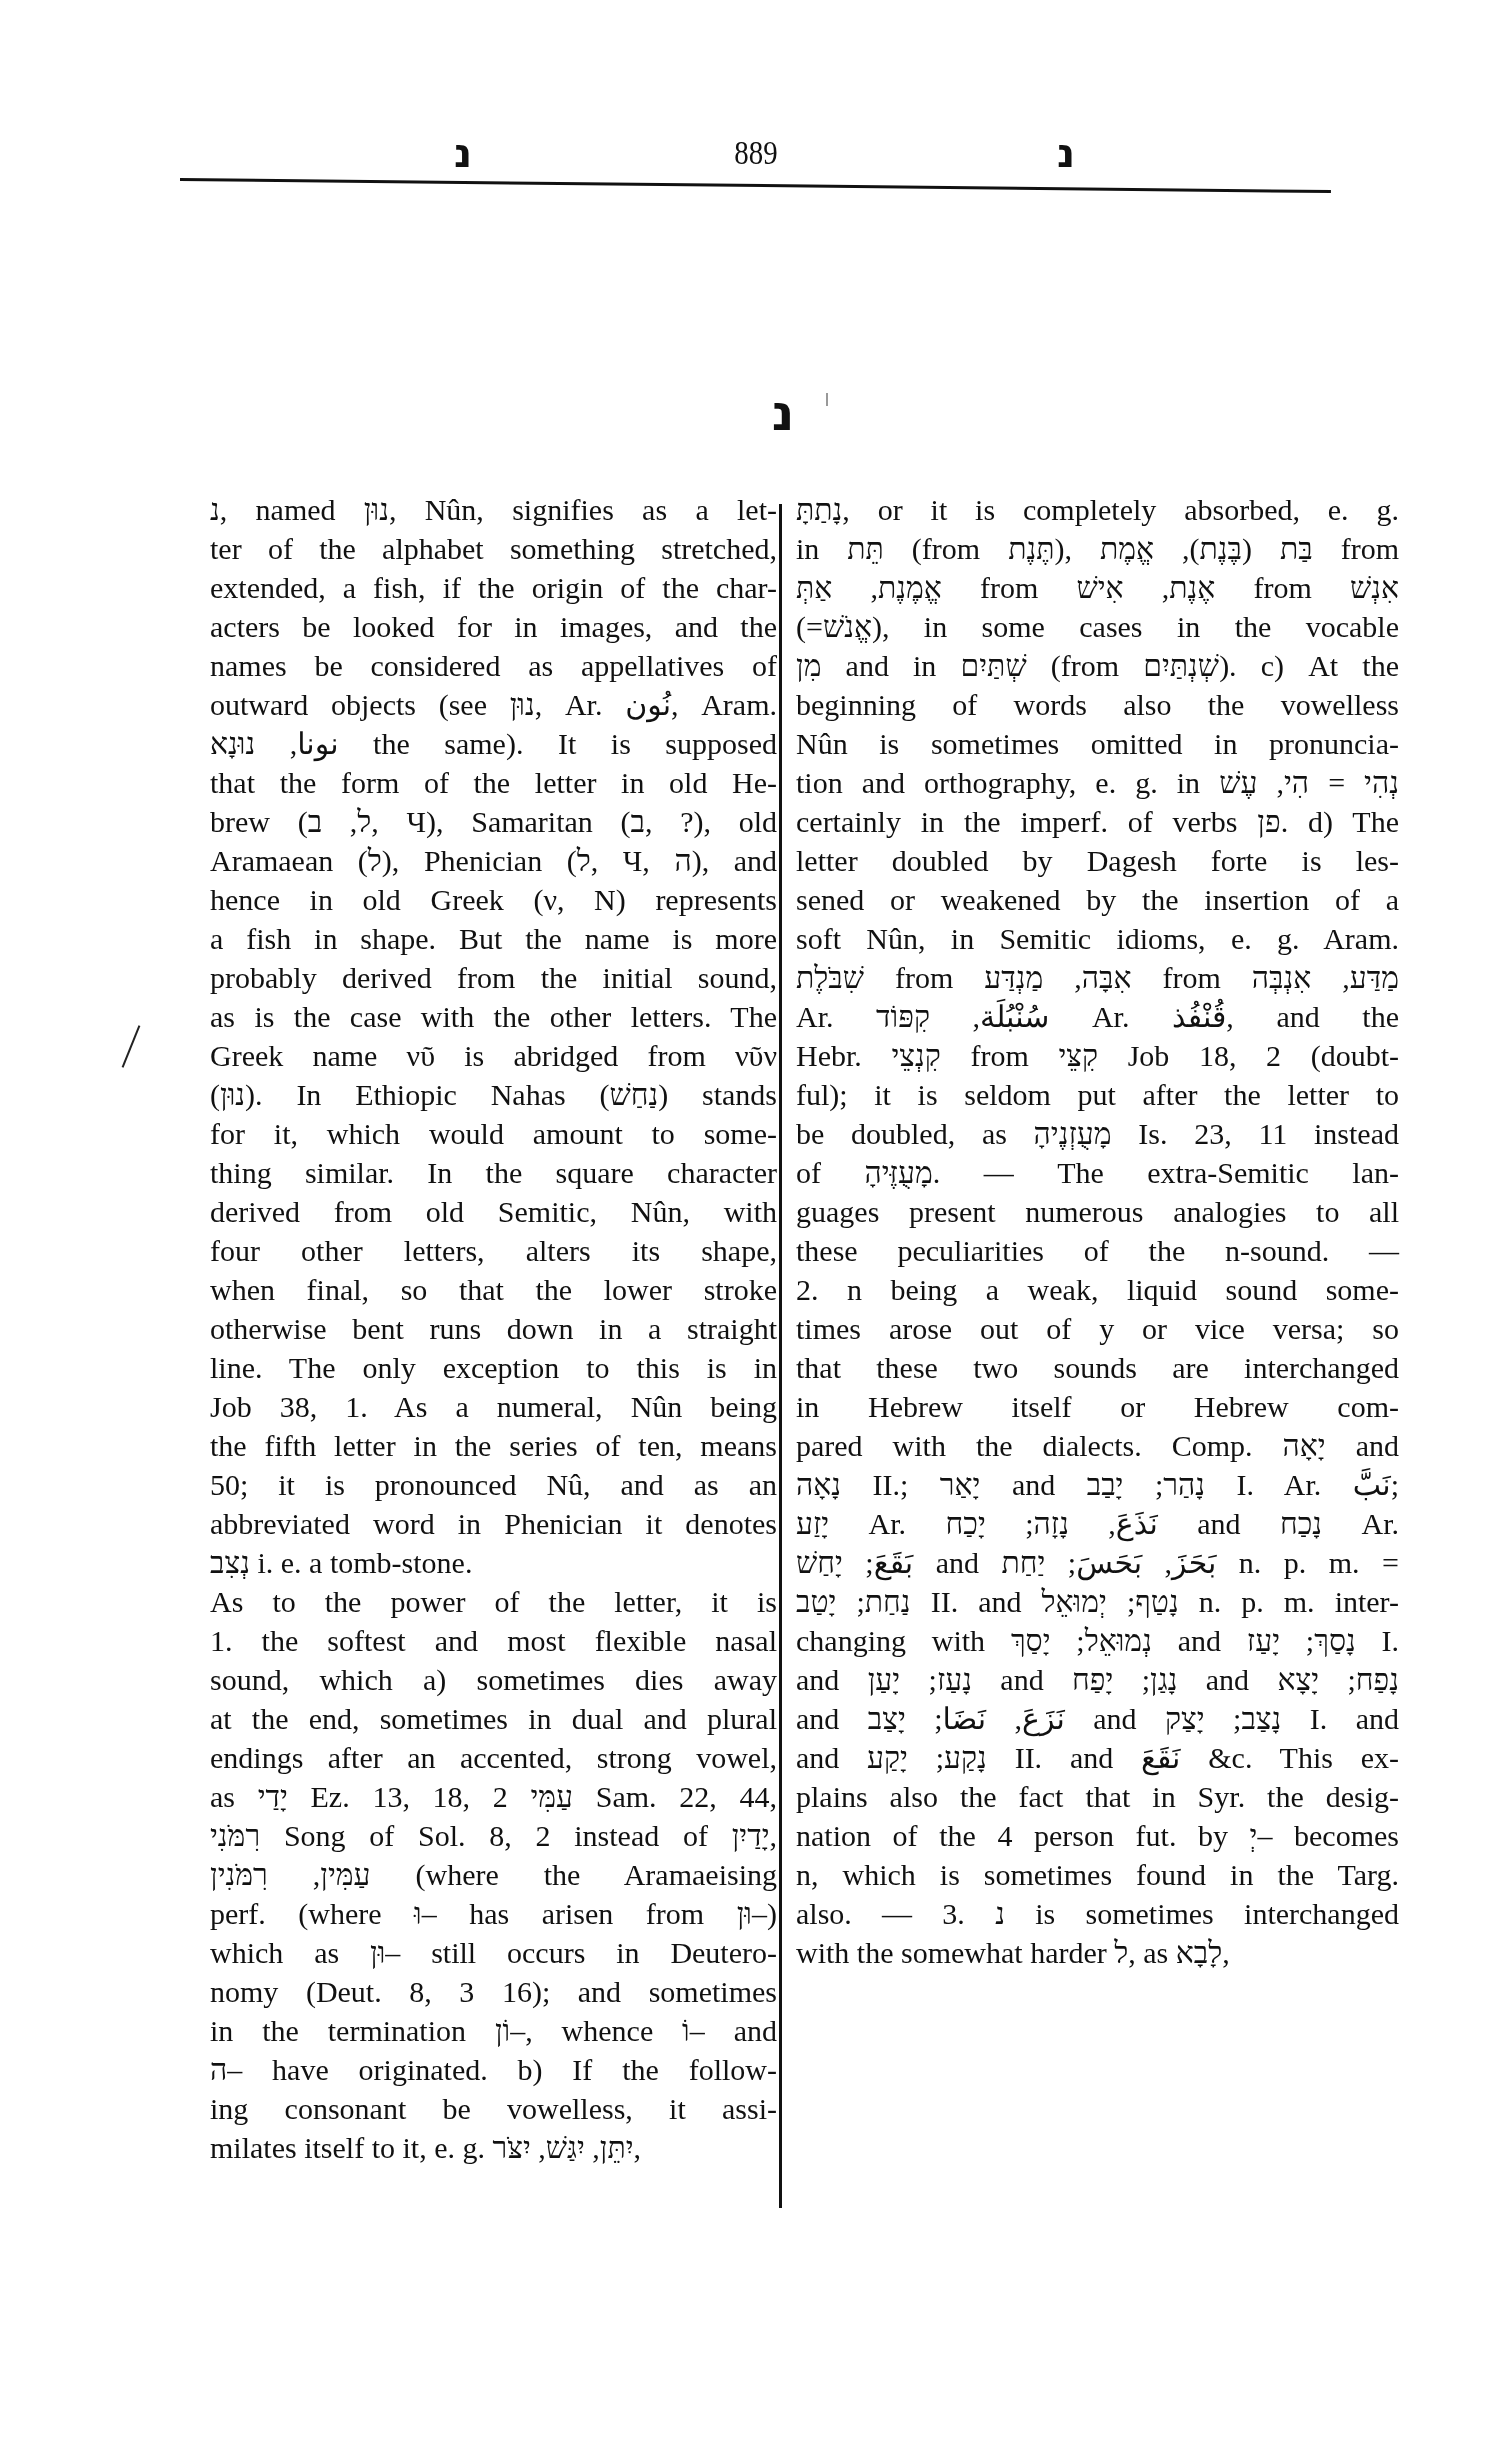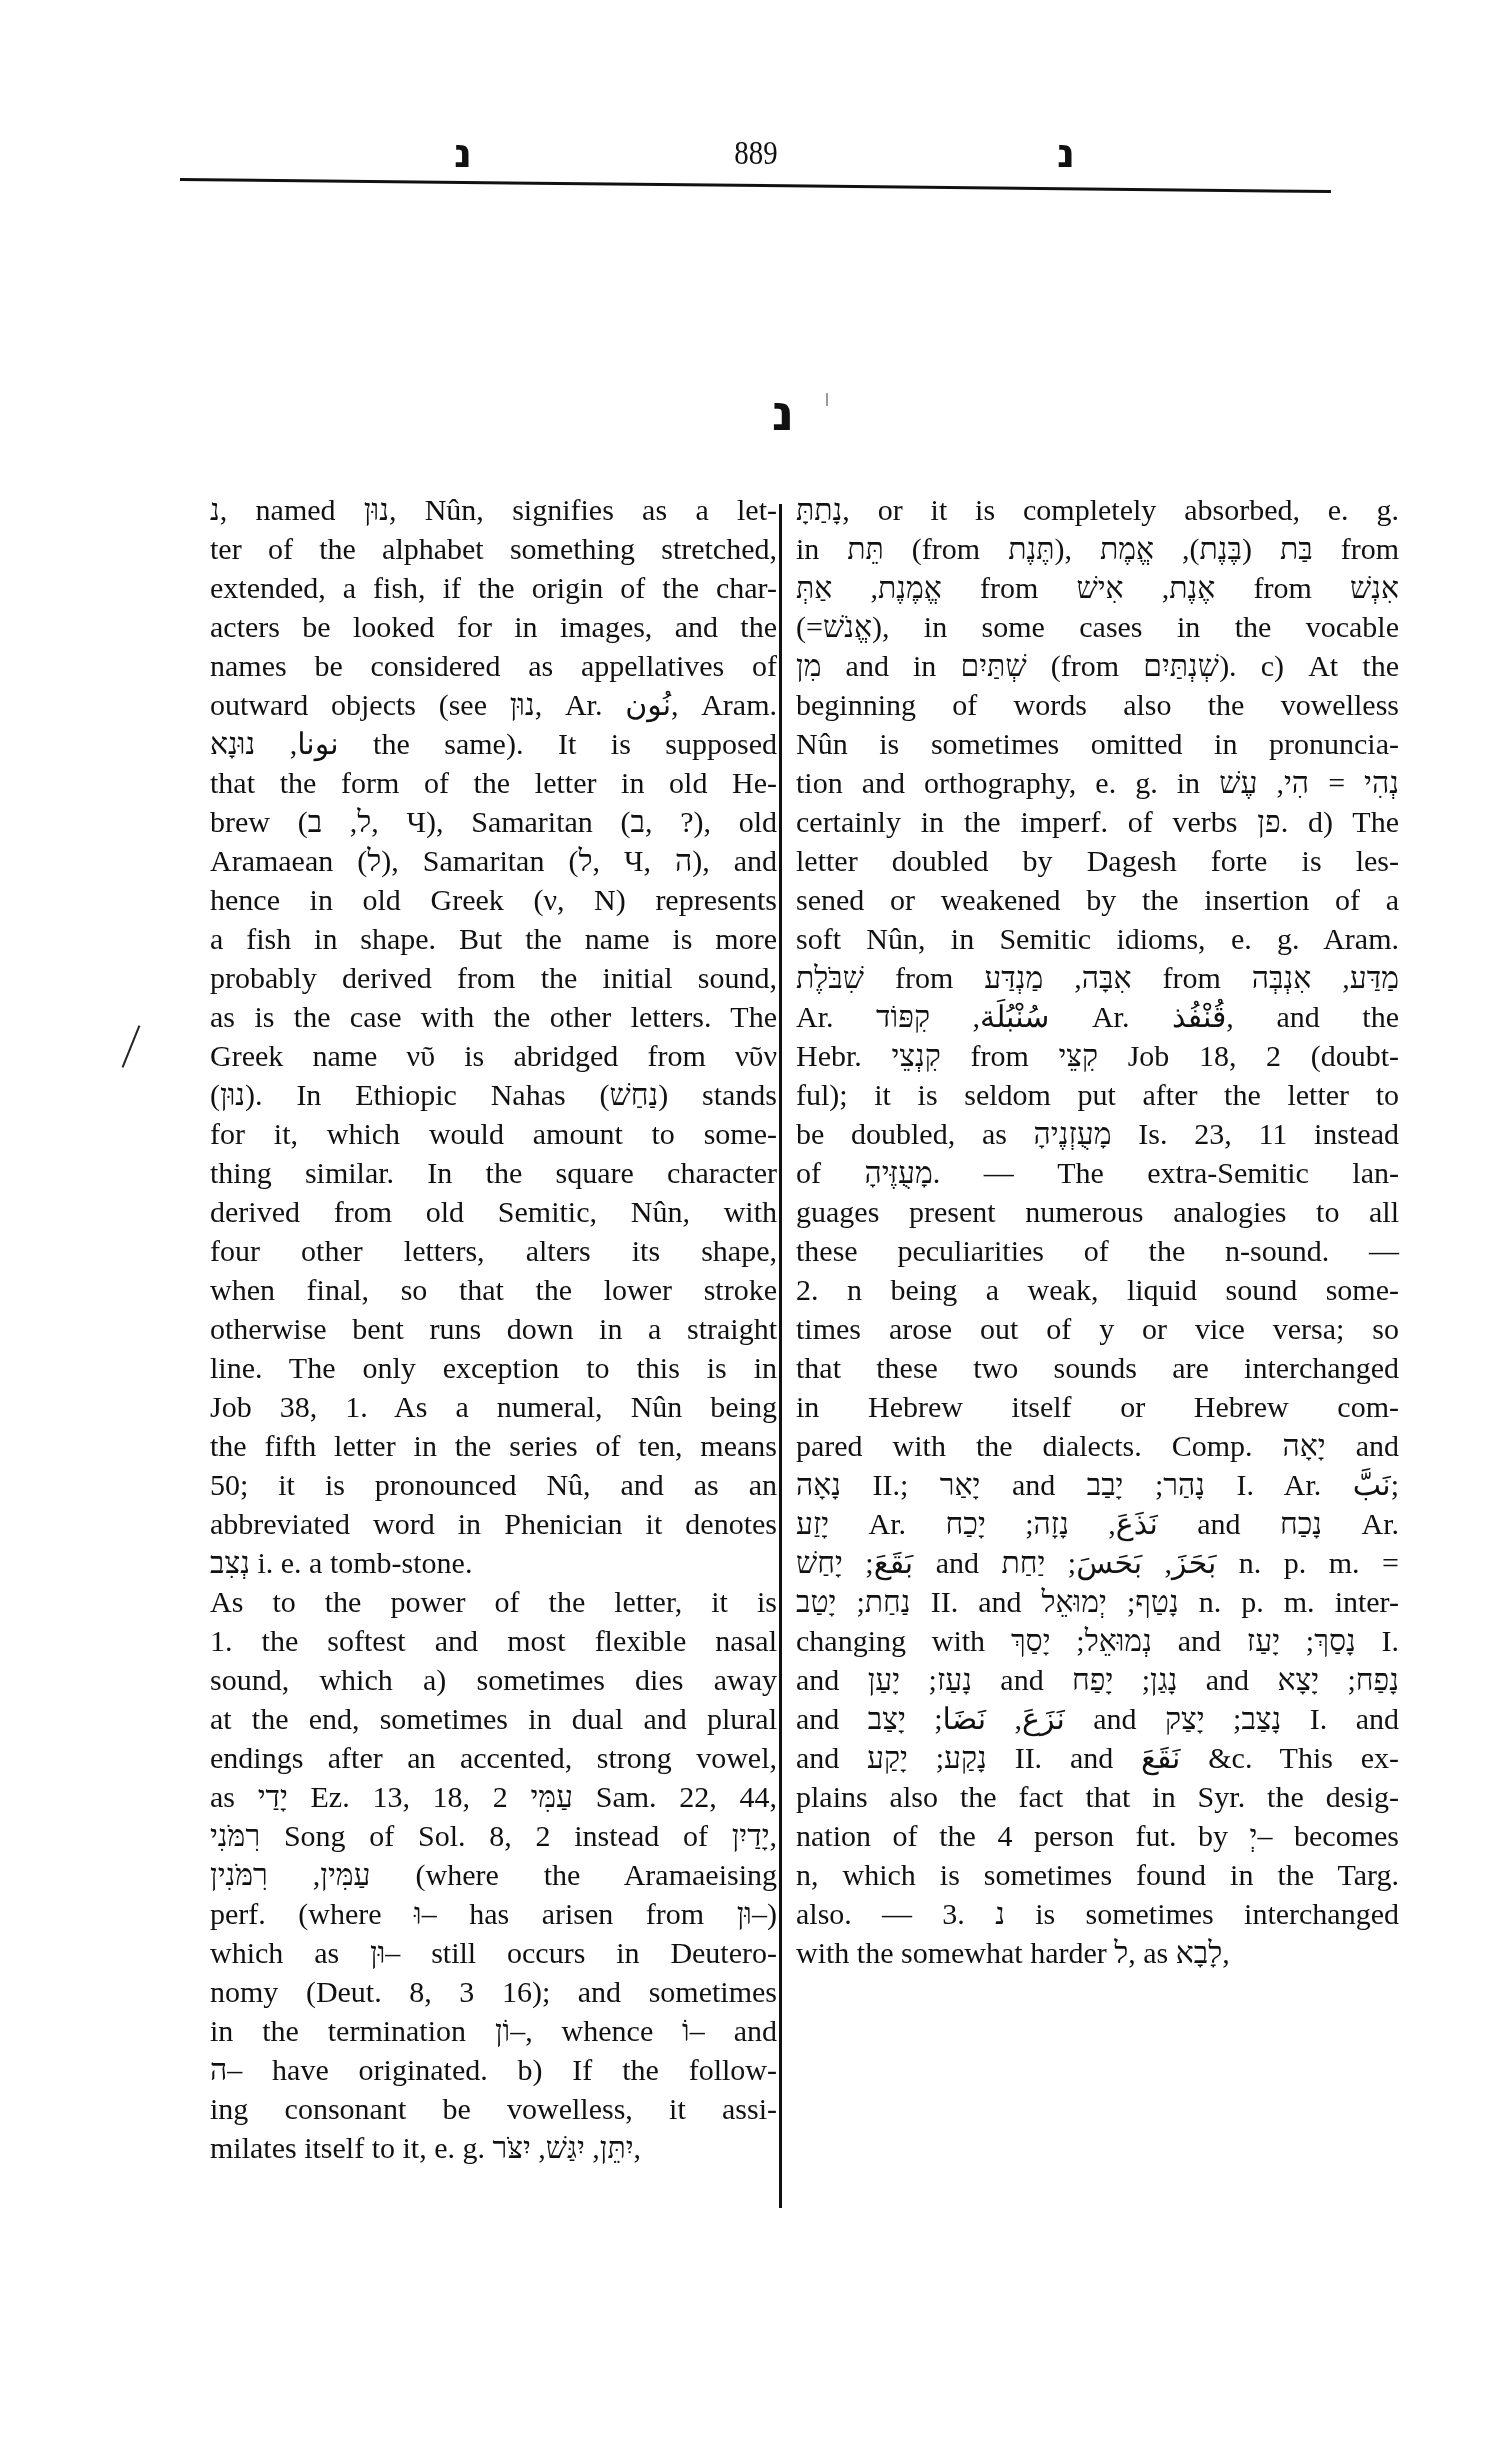--- a/index.html
+++ b/index.html
@@ -71,21 +71,21 @@
   <p class="indent" id="left-p0">
       <span class="line">נ, named נוּן, Nûn, signifies as a let-</span>
       <span class="line">ter of the alphabet something stretched,</span>
       <span class="line">extended, a fish, if the origin of the char-</span>
       <span class="line">acters be looked for in images, and the</span>
       <span class="line">names be considered as appellatives of</span>
       <span class="line">outward objects (see נוּן, Ar. نُون, Aram.</span>
       <span class="line">نونا, נוּנָא the same). It is supposed</span>
       <span class="line">that the form of the letter in old He-</span>
       <span class="line">brew (ל, ב, Ч), Samaritan (ב, ?), old</span>
-      <span class="line">Aramaean (ל), Samaritan (ל, Ч, ה), and</span>
+      <span class="line">Aramaean (ל), Phenician (ל, Ч, ה), and</span>
       <span class="line">hence in old Greek (ν, N) represents</span>
       <span class="line">a fish in shape. But the name is more</span>
       <span class="line">probably derived from the initial sound,</span>
       <span class="line">as is the case with the other letters. The</span>
       <span class="line">Greek name νῦ is abridged from νῦν</span>
       <span class="line">(נוּן). In Ethiopic Nahas (נַחַשׁ) stands</span>
       <span class="line">for it, which would amount to some-</span>
       <span class="line">thing similar. In the square character</span>
       <span class="line">derived from old Semitic, Nûn, with</span>
       <span class="line">four other letters, alters its shape,</span>

